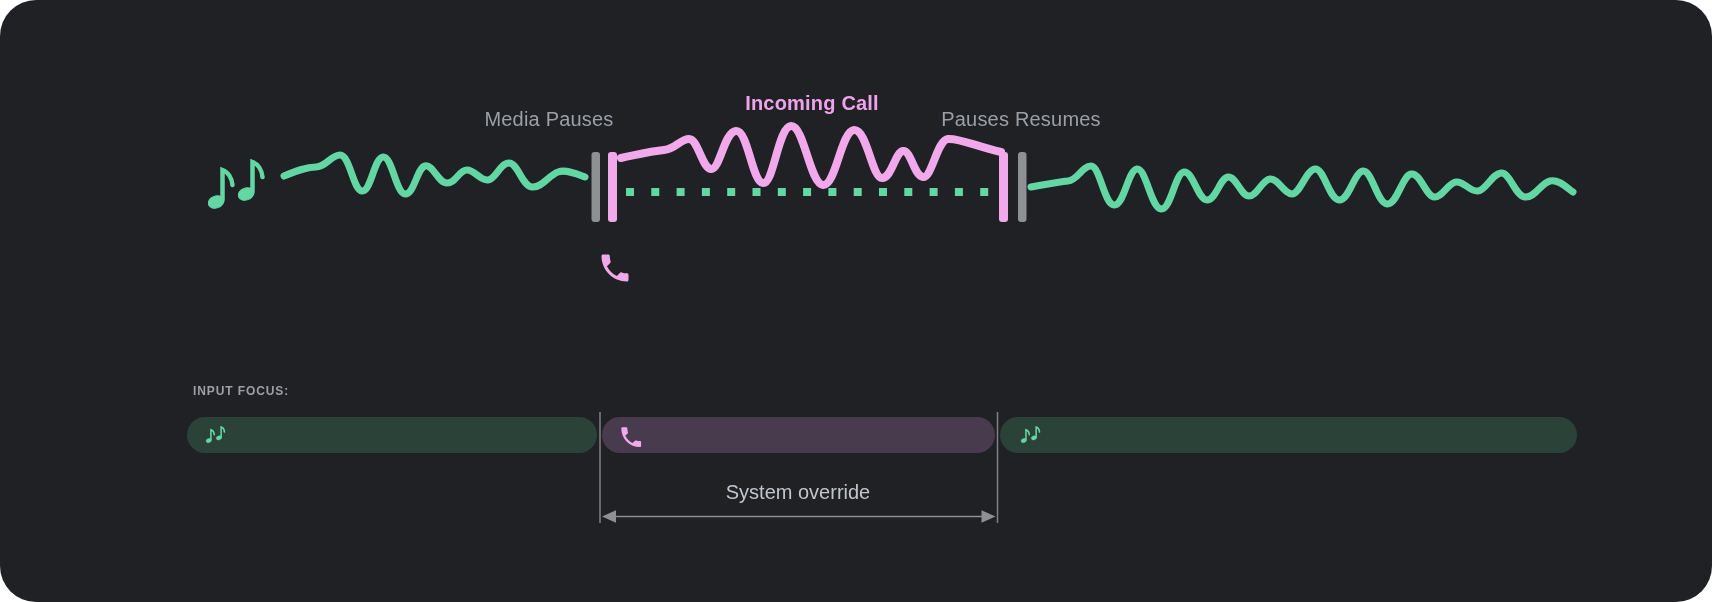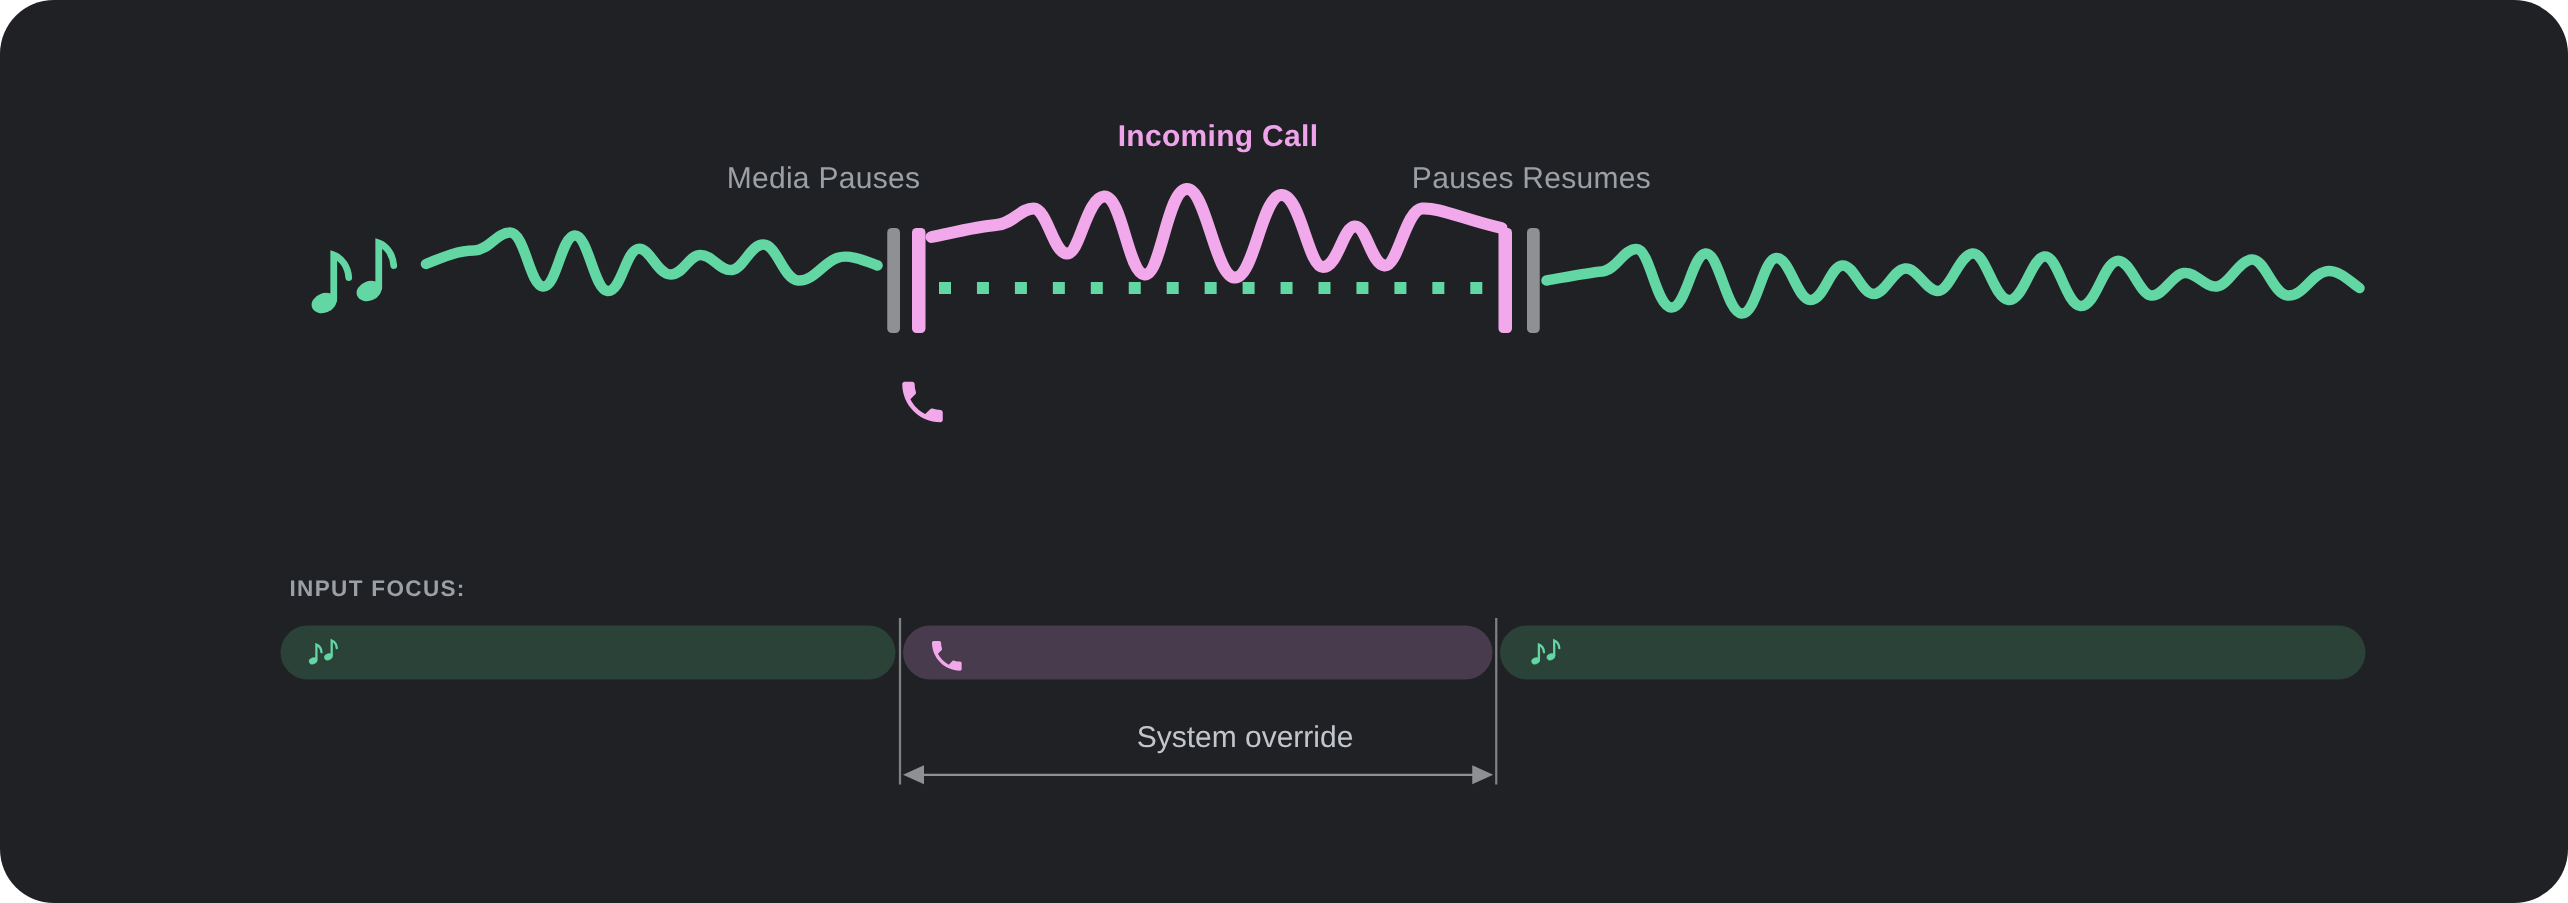--- a/index.html
+++ b/index.html
@@ -37,31 +37,31 @@
   .pill.call{background:var(--call-purple-dim);}
   .art{
     position:absolute;left:0;top:0;z-index:2;
   }
   .lbl{
     position:absolute;z-index:3;
     transform:translateX(-50%);
     font-size:20px;font-weight:500;letter-spacing:.2px;
     color:var(--label-gray);white-space:nowrap;
   }
-  .lbl.pink{color:var(--call-pink-text);font-weight:700;}
+  .lbl.pink{color:var(--call-pink-text);font-weight:700;margin-top:12px;}
   .input-heading{
     position:absolute;left:193px;top:384px;z-index:3;
-    font-size:15px;font-weight:700;letter-spacing:.9px;
+    font-size:12px;font-weight:700;letter-spacing:.9px;
     color:var(--label-gray);white-space:nowrap;
   }
   .sys-override{
     position:absolute;left:798px;top:481px;z-index:3;
     transform:translateX(-50%);
     font-size:20px;font-weight:400;
-    color:var(--annotation-gray);white-space:nowrap;margin-left:32px;
+    color:var(--annotation-gray);white-space:nowrap;
   }
   
   .wave-green{stroke:var(--media-green);stroke-width:7;fill:none;stroke-linecap:round;}
   .wave-pink{stroke:var(--call-pink);stroke-width:8;fill:none;stroke-linecap:round;}
   .dots{stroke:var(--media-green);stroke-width:8;stroke-dasharray:8 17.3;fill:none;}
   .bar-gray{fill:var(--marker-gray);}
   .bar-pink{fill:var(--call-pink);}
   .guide{stroke:var(--guide-gray);stroke-width:1.5;}
   .arrow-line{stroke:var(--marker-gray);stroke-width:1.5;}
   .arrow-head{fill:var(--marker-gray);}

